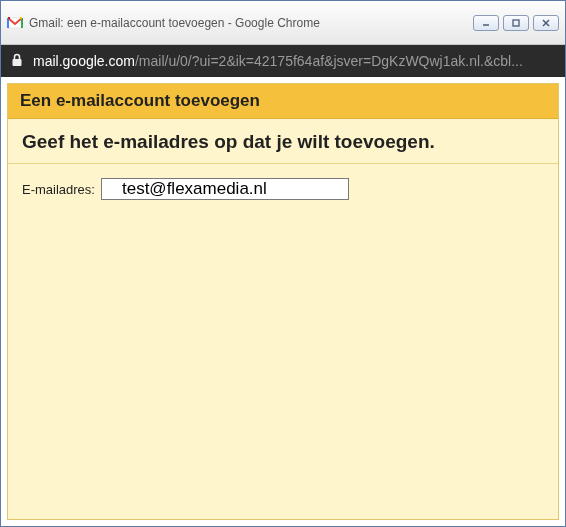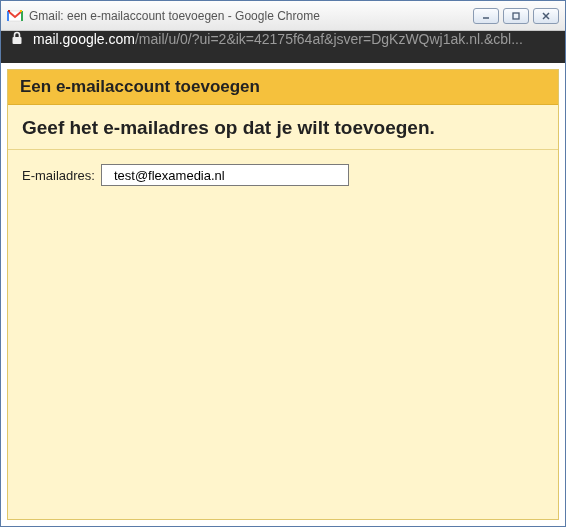--- a/index.html
+++ b/index.html
@@ -13,21 +13,21 @@
   }
   .window {
     width: 566px;
     height: 527px;
     border: 1px solid #5a7ba8;
     background: #fff;
     display: flex;
     flex-direction: column;
   }
   .titlebar {
-    height: 30px;
+    height: 44px;
     background: linear-gradient(#fdfdfd, #e8e8e8);
     border-bottom: 1px solid #c8c8c8;
     display: flex;
     align-items: center;
     padding: 0 6px;
     font-size: 12px;
     color: #555;
   }
   .titlebar .favicon {
     width: 16px;
@@ -55,21 +55,21 @@
     align-items: center;
     justify-content: center;
     color: #4a5b73;
     cursor: pointer;
   }
   .winbtn svg { display: block; }
   .addrbar {
     height: 32px;
     background: #2b2b2b;
     display: flex;
-    align-items: flex-start;
+    align-items: center;
     padding: 0 10px;
     font-size: 14px;
     color: #9a9a9a;
     white-space: nowrap;
     overflow: hidden;
   }
   .addrbar .lock {
     color: #eee;
     margin-right: 10px;
     flex-shrink: 0;
@@ -111,22 +111,22 @@
     font-size: 13px;
     color: #222;
   }
   .form-row label {
     margin-right: 6px;
     text-align: center;
   }
   .email-input {
     width: 248px;
     height: 22px;
-    padding: 2px 12px;
-    font-size: 13px;
+    padding: 2px 20px;
+    font-size: 17px;
     border: 1px solid #7a7a7a;
     background: #fff;
     font-family: Arial, sans-serif;
   }
   .btn-row {
     display: flex;
     justify-content: center;
     gap: 6px;
     padding: 10px 0;
     font-size: 13px;

